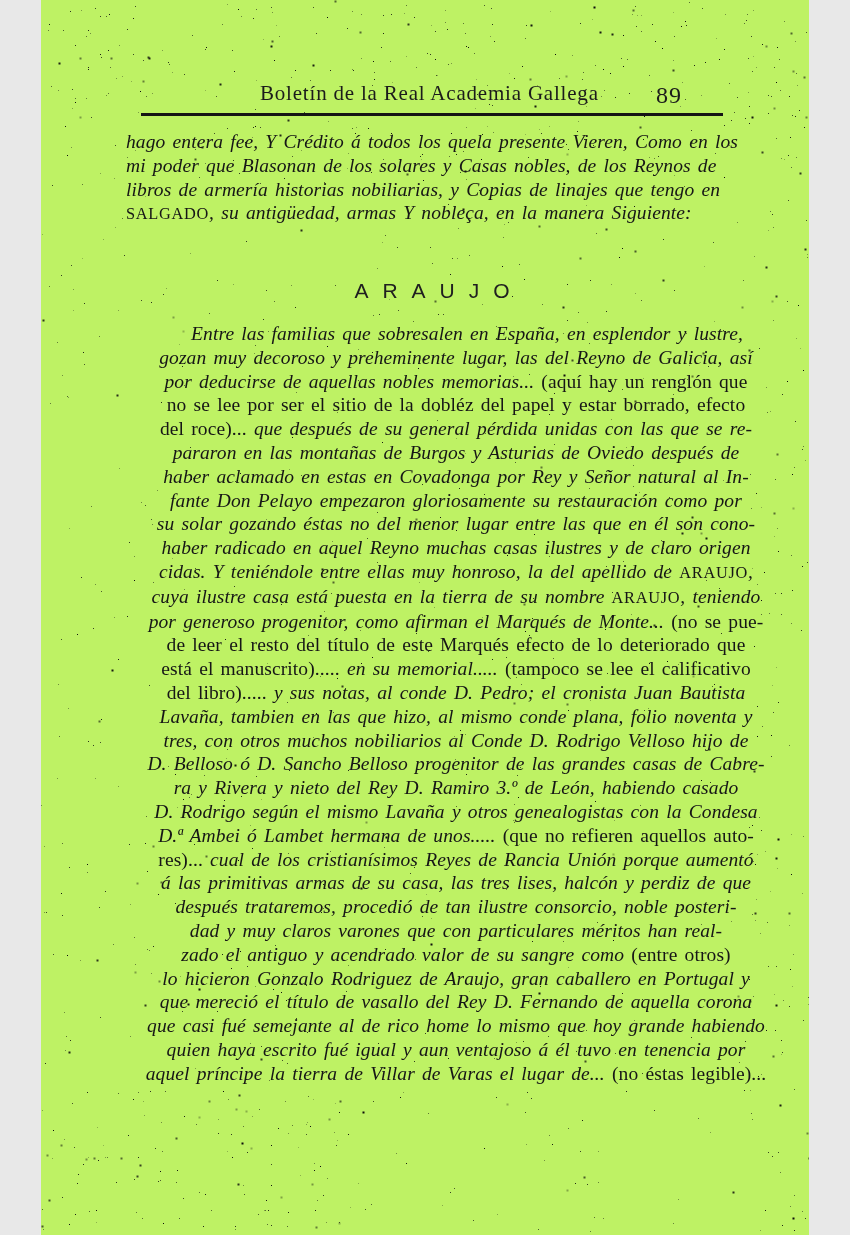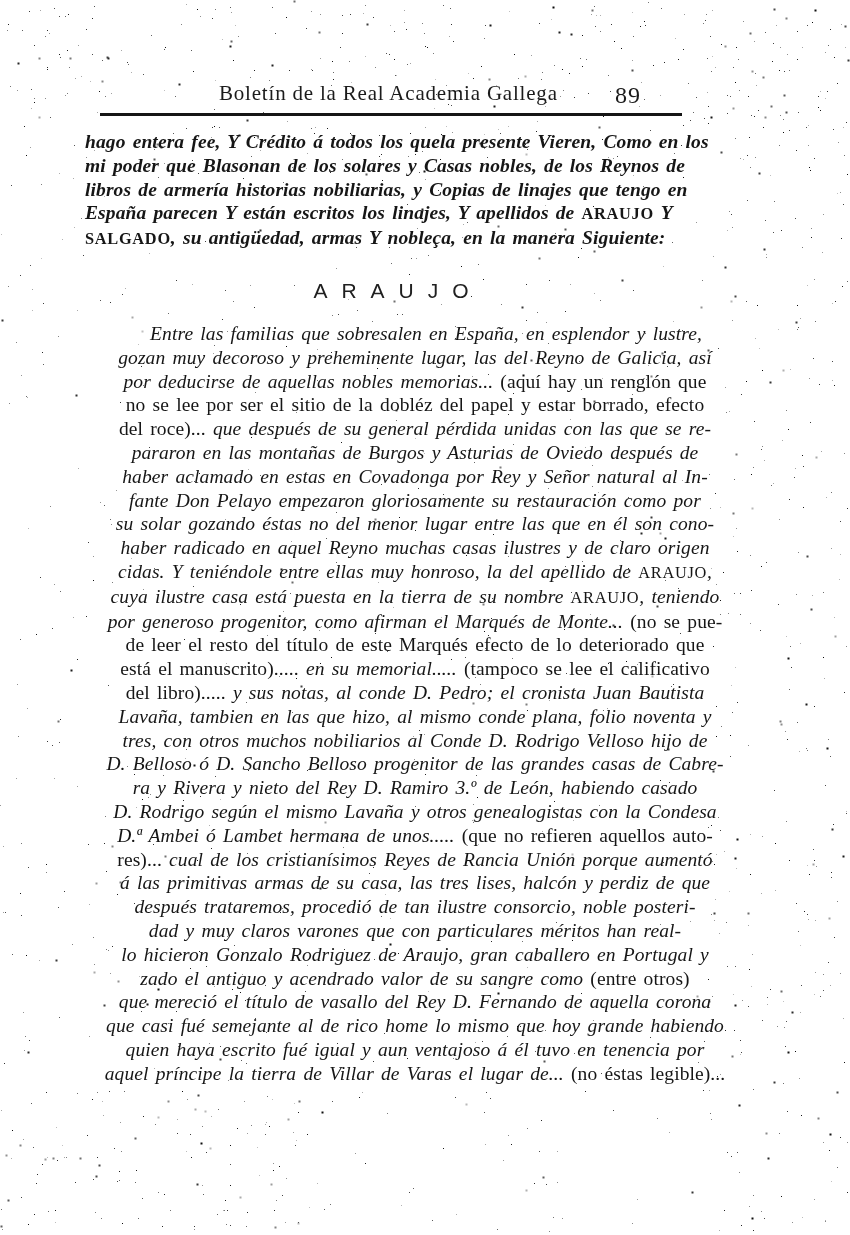--- a/index.html
+++ b/index.html
@@ -1,18 +1,18 @@
 <!DOCTYPE html>
 <html><head>
 <meta charset="utf-8">
 <style>
   html,body { margin:0; padding:0; background:#e8e8e8; }
   .page {
-    position:relative; width:850px; height:1235px; margin:0 auto;
-    background:#ffffff; overflow:hidden;
+    position:relative; width:768px; height:1235px; margin:0 auto;
+    background:#bef264; overflow:hidden;
     font-family:"Liberation Serif", serif; color:#161616;
   }
   .noise-layer { position:absolute; top:0; left:0; width:1px; height:1px; background:transparent; pointer-events:none; }
   .header-title {
     position:absolute; top:81px; left:219px;
     font-size:21px; letter-spacing:0.8px; white-space:nowrap; color:#1b1b1b;
   }
   .page-number {
     position:absolute; top:82px; left:615px;
     font-size:24px; letter-spacing:1px; color:#1b1b1b;
@@ -25,21 +25,21 @@
     position:absolute; top:279px; left:85px; width:612px; margin:0;
     text-align:center; font-family:"Liberation Sans", sans-serif;
     font-weight:400; font-size:21px; letter-spacing:14px; text-indent:14px;
     color:#202020;
   }
   .para {
     position:absolute; left:85px; width:660px;
     font-size:19.5px; line-height:23.8px; font-style:italic;
     word-spacing:2.2px; letter-spacing:0.1px; color:#161616;
   }
-  .para-1 { top:130px;font-weight:bold; }
+  .para-1 { top:130px; }
   .para-2 { top:322px;text-align:center; }
   .line { white-space:nowrap; }
   .line.first-indent { padding-left:22px; }
   .seg-i { font-style:italic; }
   .seg-r { font-style:normal; }
   .seg-sc { font-style:normal; font-size:0.84em; letter-spacing:0.7px; }
 </style>
 </head>
 <body>
 
@@ -49,21 +49,20 @@
   <div class="header-title">Boletín de la Real Academia Gallega</div>
 
   <div class="page-number">89</div>
 
   <div class="header-rule"></div>
 
   <div class="para para-1">
       <div class="line"><span class="seg-i">hago entera fee, Y Crédito á todos los quela presente Vieren, Como en los</span></div>
       <div class="line"><span class="seg-i">mi poder que Blasonan de los solares y Casas nobles, de los Reynos de</span></div>
       <div class="line"><span class="seg-i">libros de armería historias nobiliarias, y Copias de linajes que tengo en</span></div>
-      <div class="line"><span class="seg-i">España parecen Y están escritos los linajes, Y apellidos de </span><span class="seg-sc">ARAUJO</span><span class="seg-i"> Y</span></div>
       <div class="line"><span class="seg-sc">SALGADO</span><span class="seg-i">, su antigüedad, armas Y nobleça, en la manera Siguiente:</span></div>
     </div>
 
   <h1 class="section-heading">ARAUJO</h1>
 
   <div class="para para-2">
       <div class="line first-indent"><span class="seg-i">Entre las familias que sobresalen en España, en esplendor y lustre,</span></div>
       <div class="line"><span class="seg-i">gozan muy decoroso y preheminente lugar, las del Reyno de Galicia, así</span></div>
       <div class="line"><span class="seg-i">por deducirse de aquellas nobles memorias... </span><span class="seg-r">(aquí hay un renglón que</span></div>
       <div class="line"><span class="seg-r">no se lee por ser el sitio de la dobléz del papel y estar borrado, efecto</span></div>
@@ -82,20 +81,20 @@
       <div class="line"><span class="seg-i">Lavaña, tambien en las que hizo, al mismo conde plana, folio noventa y</span></div>
       <div class="line"><span class="seg-i">tres, con otros muchos nobiliarios al Conde D. Rodrigo Velloso hijo de</span></div>
       <div class="line"><span class="seg-i">D. Belloso ó D. Sancho Belloso progenitor de las grandes casas de Cabre-</span></div>
       <div class="line"><span class="seg-i">ra y Rivera y nieto del Rey D. Ramiro 3.º de León, habiendo casado</span></div>
       <div class="line"><span class="seg-i">D. Rodrigo según el mismo Lavaña y otros genealogistas con la Condesa</span></div>
       <div class="line"><span class="seg-i">D.ª Ambei ó Lambet hermana de unos..... </span><span class="seg-r">(que no refieren aquellos auto-</span></div>
       <div class="line"><span class="seg-r">res)... </span><span class="seg-i">cual de los cristianísimos Reyes de Rancia Unión porque aumentó</span></div>
       <div class="line"><span class="seg-i">á las primitivas armas de su casa, las tres lises, halcón y perdiz de que</span></div>
       <div class="line"><span class="seg-i">después trataremos, procedió de tan ilustre consorcio, noble posteri-</span></div>
       <div class="line"><span class="seg-i">dad y muy claros varones que con particulares méritos han real-</span></div>
+      <div class="line"><span class="seg-i">zado el antiguo y acendrado valor de su sangre como </span><span class="seg-r">(entre otros)</span></div>
       <div class="line"><span class="seg-i">lo hicieron Gonzalo Rodriguez de Araujo, gran caballero en Portugal y</span></div>
-      <div class="line"><span class="seg-i">zado el antiguo y acendrado valor de su sangre como </span><span class="seg-r">(entre otros)</span></div>
       <div class="line"><span class="seg-i">que mereció el título de vasallo del Rey D. Fernando de aquella corona</span></div>
       <div class="line"><span class="seg-i">que casi fué semejante al de rico home lo mismo que hoy grande habiendo</span></div>
       <div class="line"><span class="seg-i">quien haya escrito fué igual y aun ventajoso á él tuvo en tenencia por</span></div>
       <div class="line"><span class="seg-i">aquel príncipe la tierra de Villar de Varas el lugar de... </span><span class="seg-r">(no éstas legible)...</span></div>
     </div>
 </div>
 
 </body></html>

